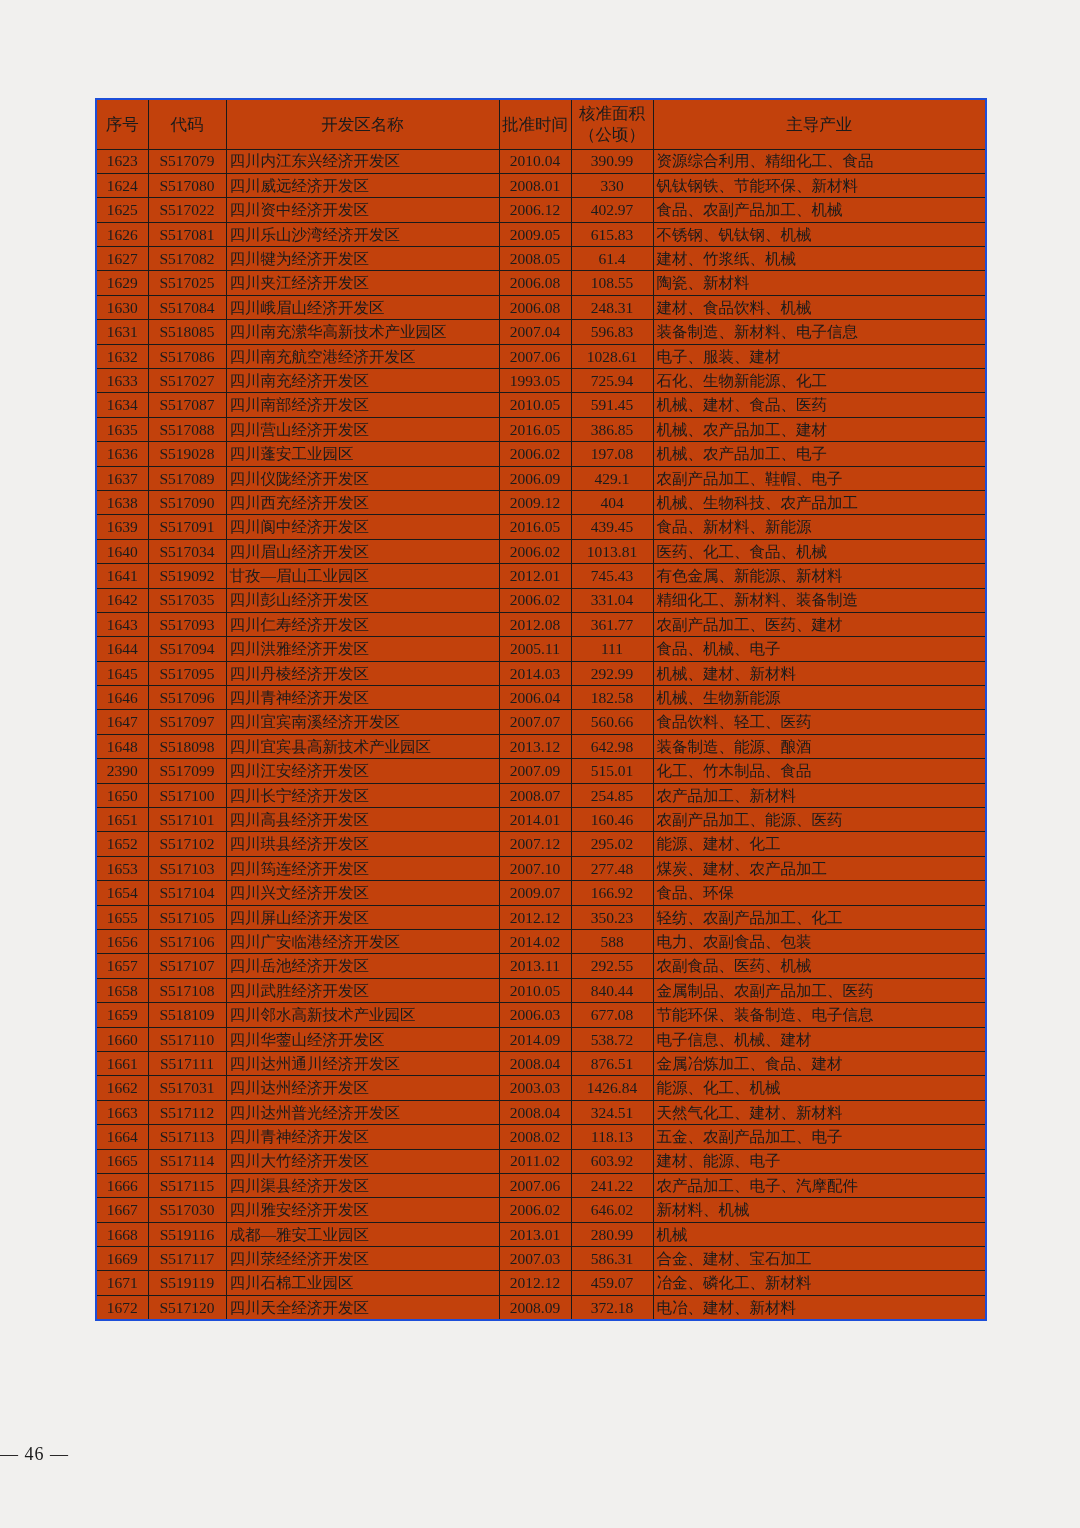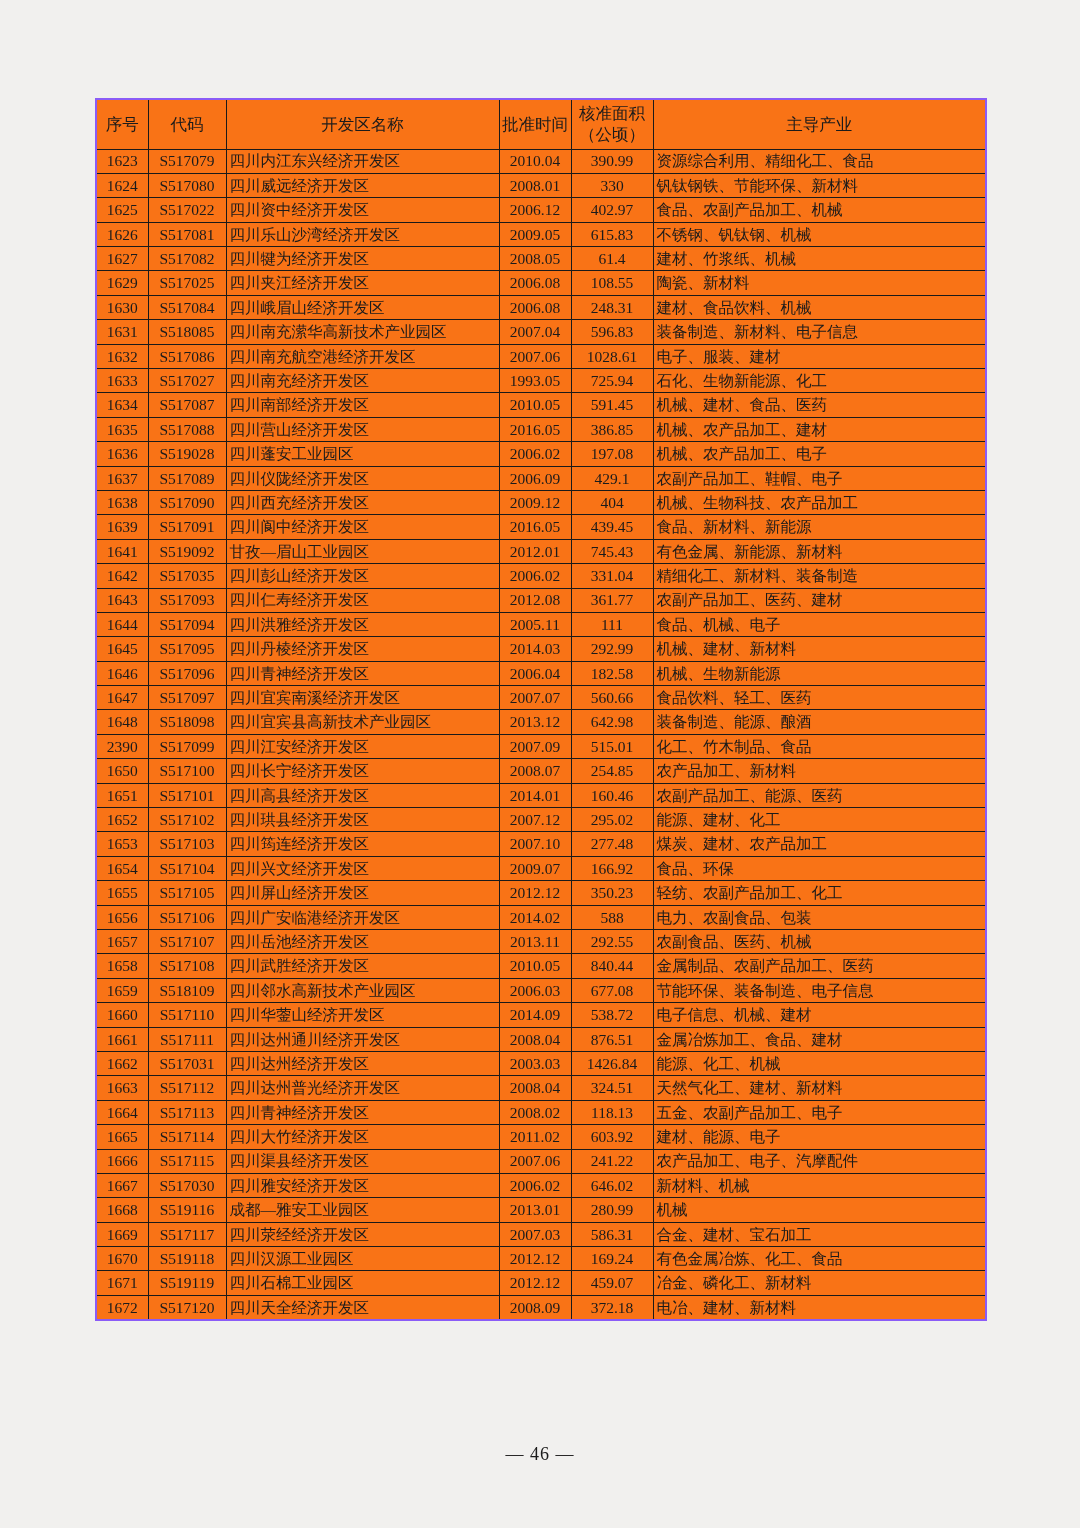--- a/index.html
+++ b/index.html
@@ -19,22 +19,22 @@
     position: absolute;
     inset: 0;
   }
   table.zones {
     position: absolute;
     left: 95px;
     top: 98px;
     width: 890px;
     border-collapse: collapse;
     table-layout: fixed;
-    background: #f97316;
-    border: 2px solid #8b5cf6;
+    background: #c2410c;
+    border: 2px solid #1d4ed8;
   }
   table.zones th,
   table.zones td {
     border: 1px solid #1a1a1a;
     font-weight: normal;
     overflow: hidden;
     white-space: nowrap;
     padding: 0 3px;
     box-sizing: border-box;
   }
@@ -62,21 +62,21 @@
   }
   td.cell-name, td.cell-industries {
     text-align: left;
     padding-left: 4px;
   }
   .page-footer {
     position: absolute;
     left: 0;
     top: 1444px;
     width: 100%;
-    text-align: center;
+    text-align: left;
     font-size: 18px;
     letter-spacing: 1px;
   }
 </style>
 </head>
 <body>
 
 <div class="page">
 
   <table class="zones">
@@ -222,20 +222,28 @@
         </tr>
         <tr>
           <td class="cell-index">1639</td>
           <td class="cell-code">S517091</td>
           <td class="cell-name">四川阆中经济开发区</td>
           <td class="cell-approval_date">2016.05</td>
           <td class="cell-area">439.45</td>
           <td class="cell-industries">食品、新材料、新能源</td>
         </tr>
         <tr>
+          <td class="cell-index">1640</td>
+          <td class="cell-code">S517034</td>
+          <td class="cell-name">四川眉山经济开发区</td>
+          <td class="cell-approval_date">2006.02</td>
+          <td class="cell-area">1013.81</td>
+          <td class="cell-industries">医药、化工、食品、机械</td>
+        </tr>
+        <tr>
           <td class="cell-index">1641</td>
           <td class="cell-code">S519092</td>
           <td class="cell-name">甘孜—眉山工业园区</td>
           <td class="cell-approval_date">2012.01</td>
           <td class="cell-area">745.43</td>
           <td class="cell-industries">有色金属、新能源、新材料</td>
         </tr>
         <tr>
           <td class="cell-index">1642</td>
           <td class="cell-code">S517035</td>
@@ -452,28 +460,20 @@
           <td class="cell-area">280.99</td>
           <td class="cell-industries">机械</td>
         </tr>
         <tr>
           <td class="cell-index">1669</td>
           <td class="cell-code">S517117</td>
           <td class="cell-name">四川荥经经济开发区</td>
           <td class="cell-approval_date">2007.03</td>
           <td class="cell-area">586.31</td>
           <td class="cell-industries">合金、建材、宝石加工</td>
-        </tr>
-        <tr>
-          <td class="cell-index">1670</td>
-          <td class="cell-code">S519118</td>
-          <td class="cell-name">四川汉源工业园区</td>
-          <td class="cell-approval_date">2012.12</td>
-          <td class="cell-area">169.24</td>
-          <td class="cell-industries">有色金属冶炼、化工、食品</td>
         </tr>
         <tr>
           <td class="cell-index">1671</td>
           <td class="cell-code">S519119</td>
           <td class="cell-name">四川石棉工业园区</td>
           <td class="cell-approval_date">2012.12</td>
           <td class="cell-area">459.07</td>
           <td class="cell-industries">冶金、磷化工、新材料</td>
         </tr>
         <tr>

